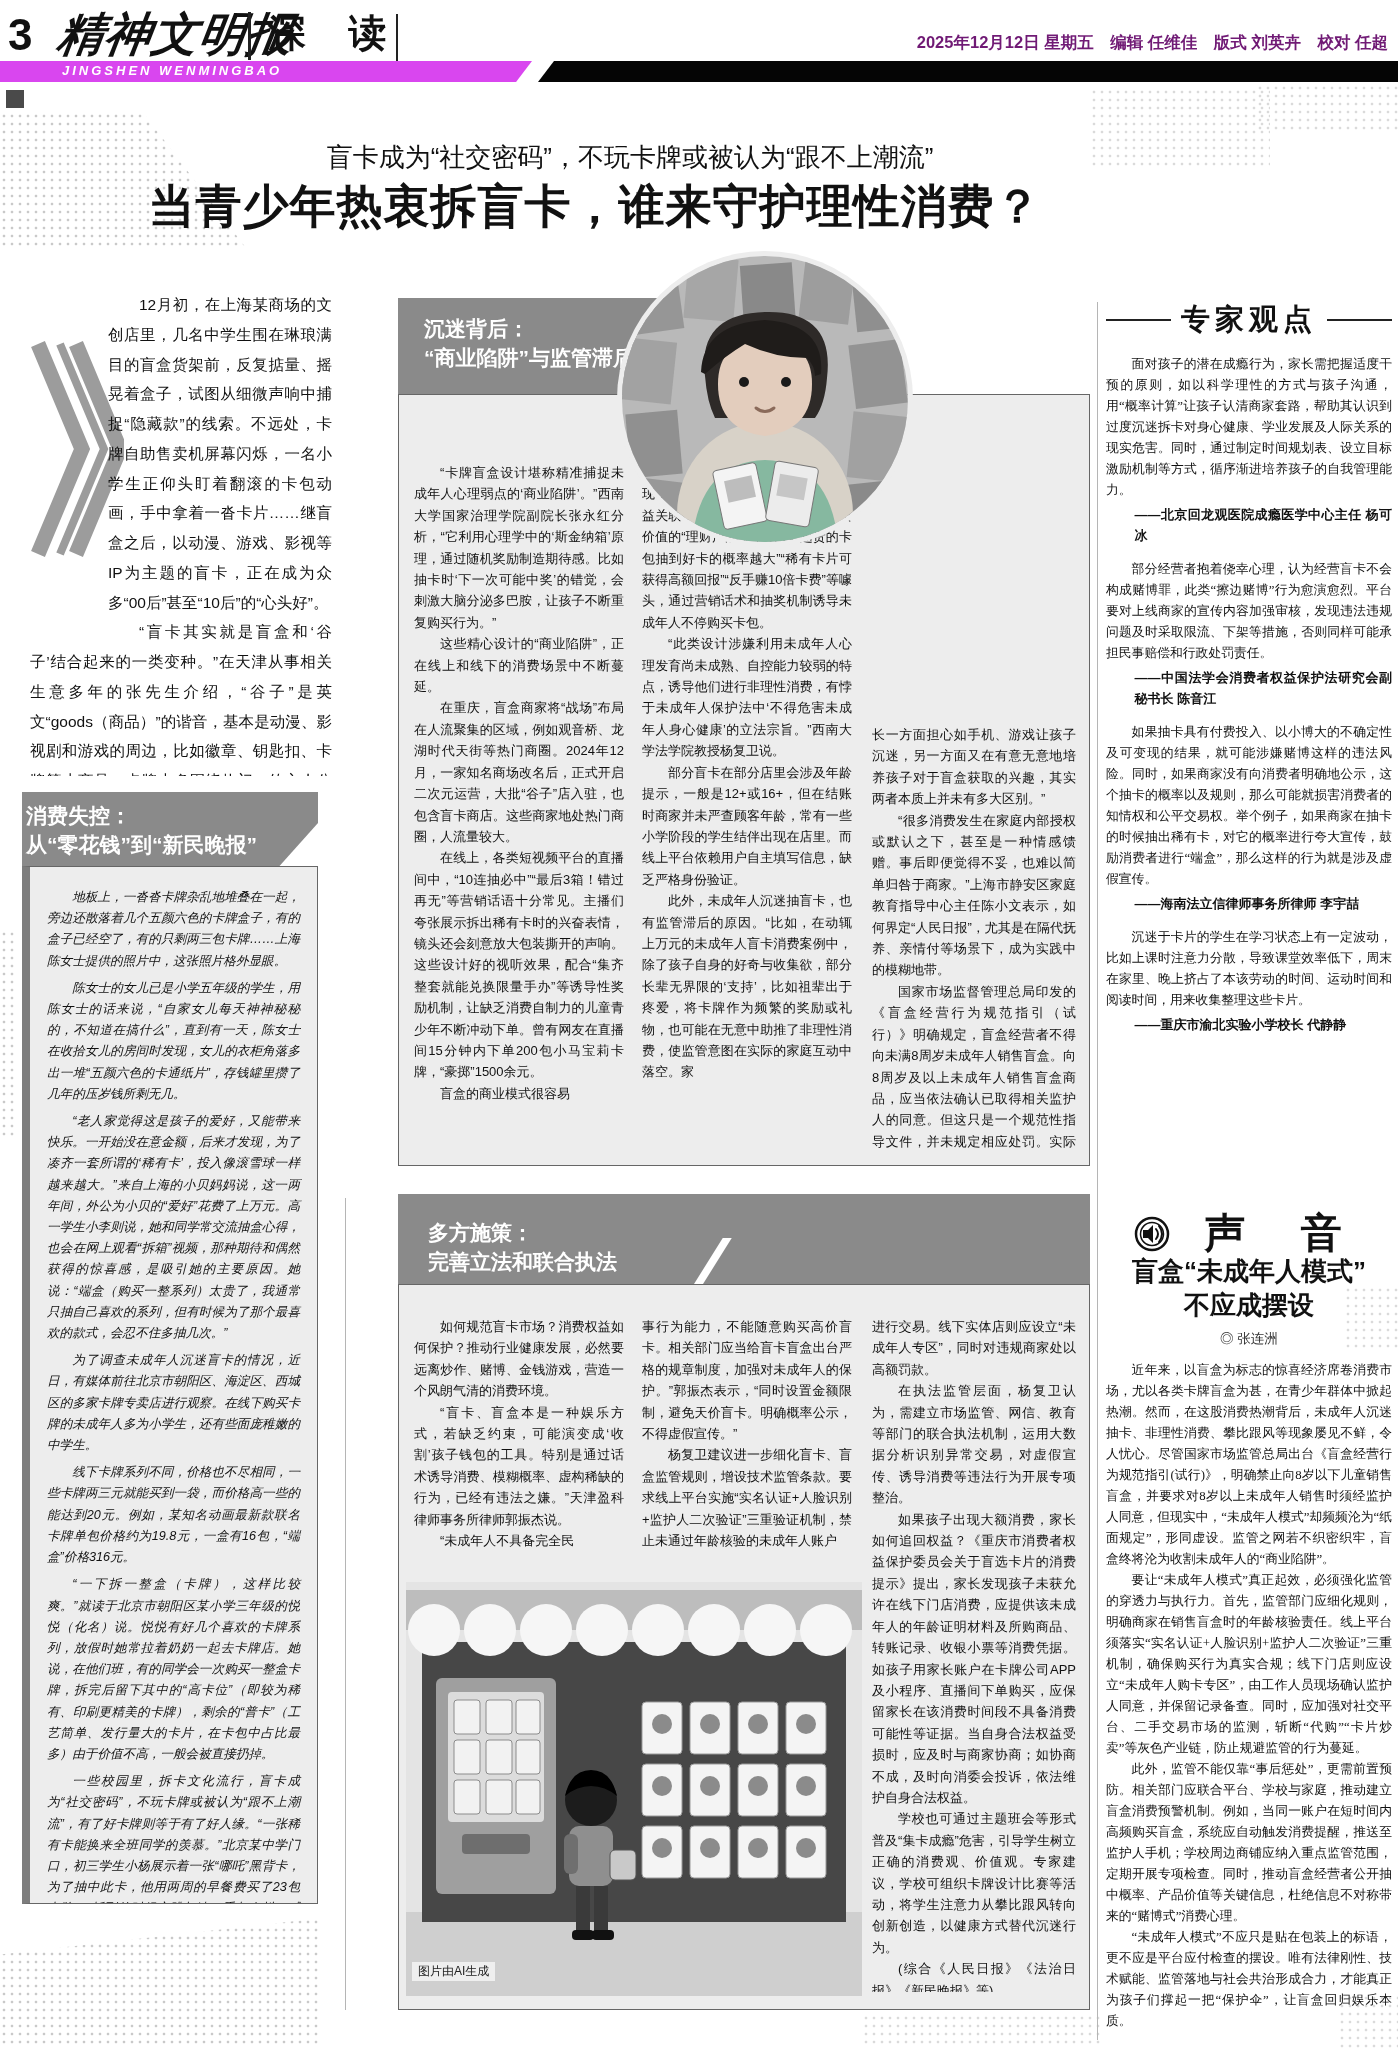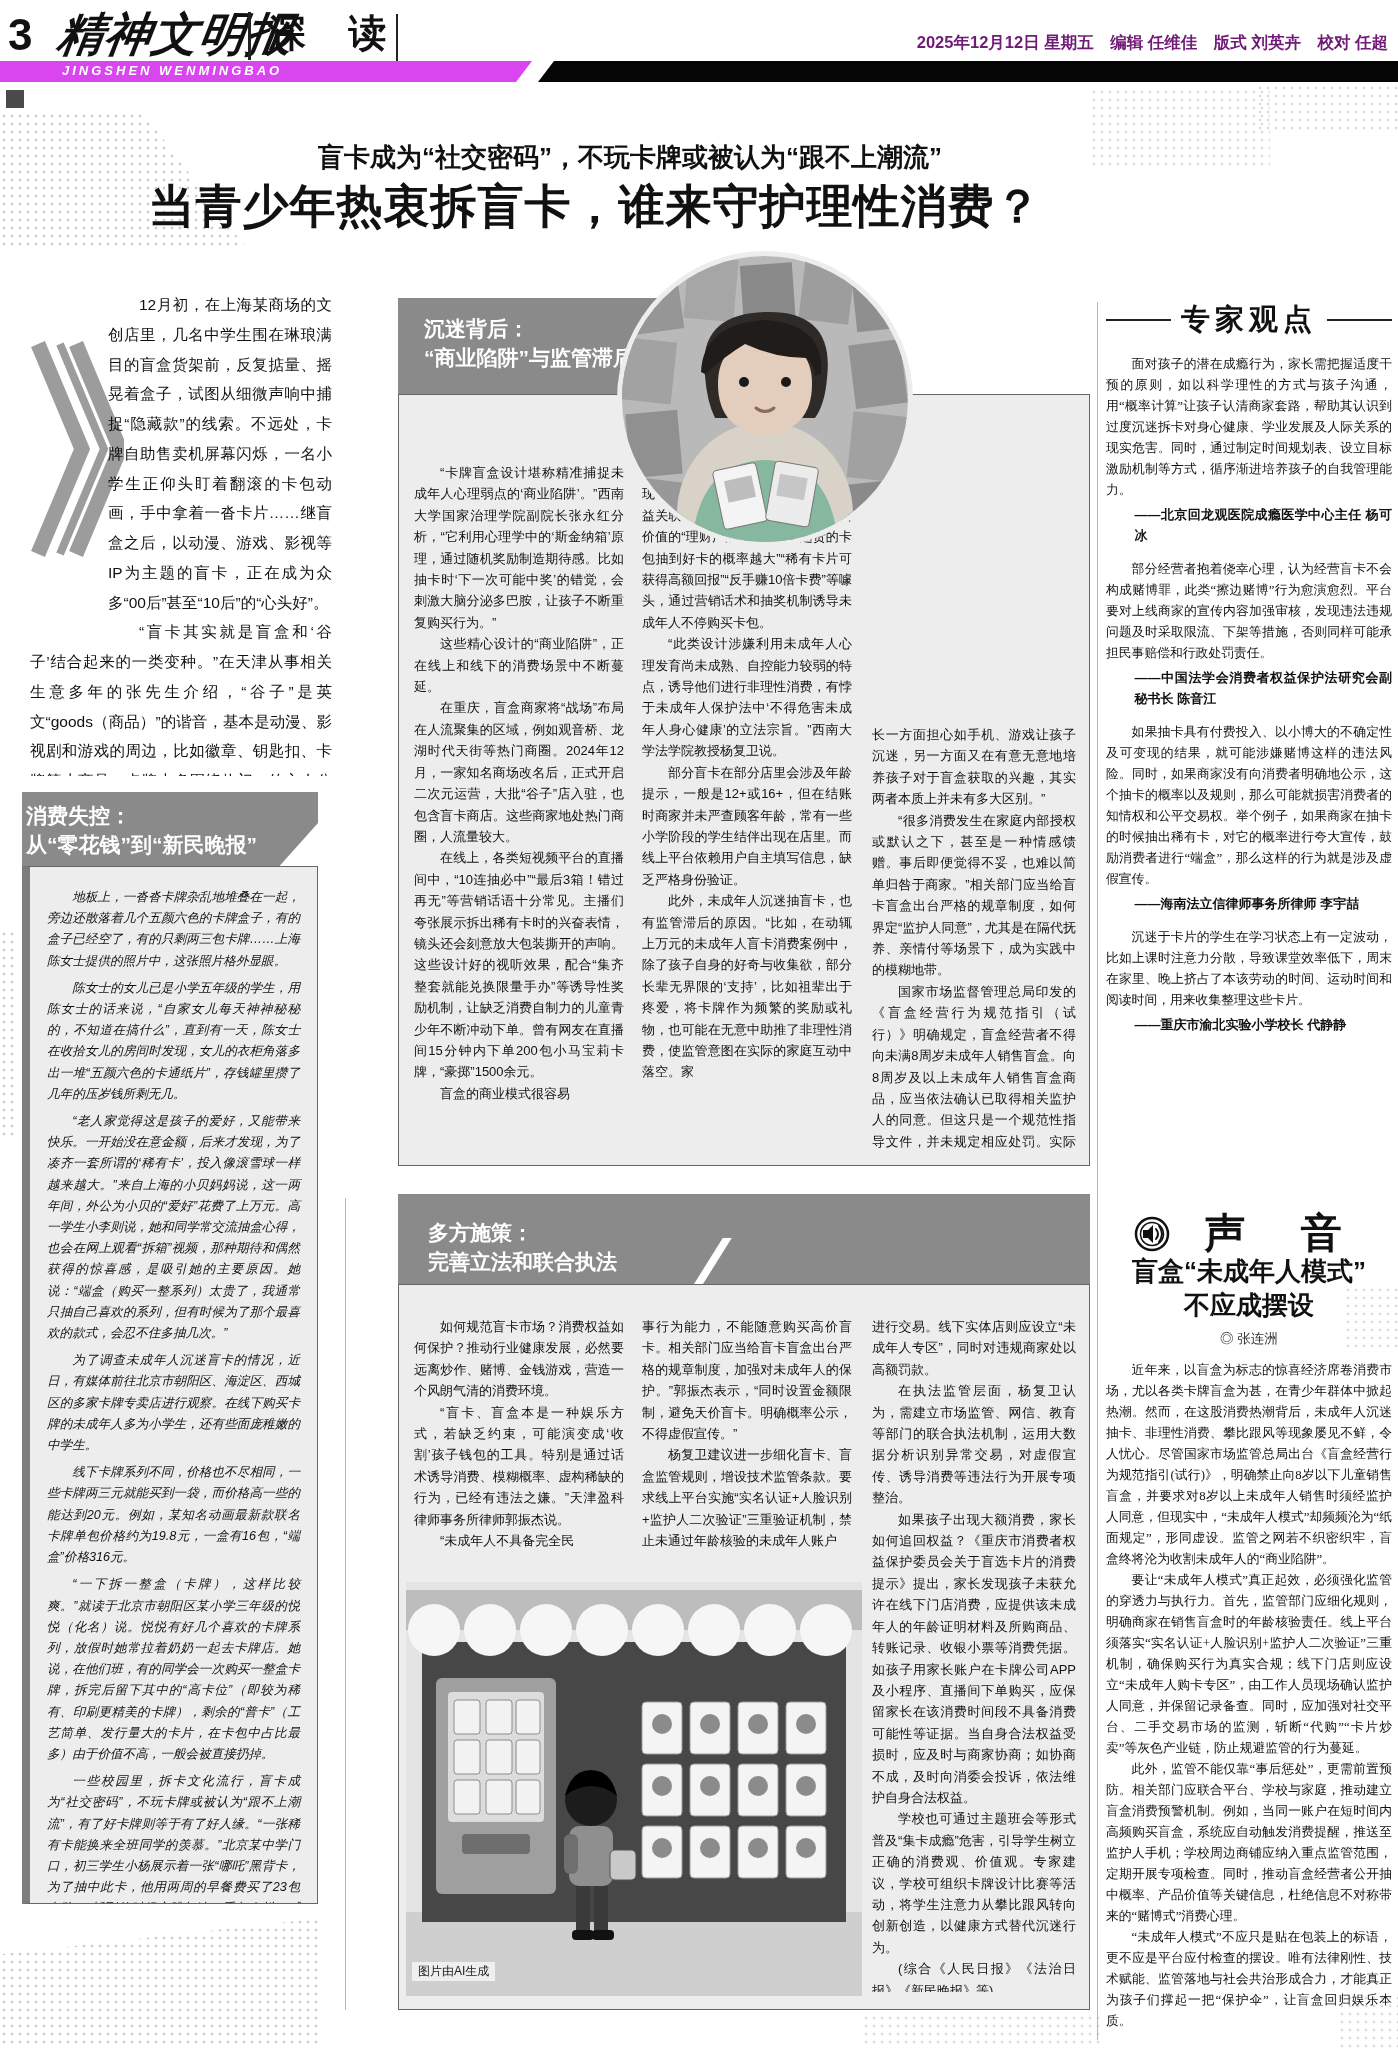--- a/index.html
+++ b/index.html
@@ -15,21 +15,21 @@
   .vbar{width:3px;background:#222;}
   #section-title{left:268px;top:8px;font-size:38px;font-weight:900;letter-spacing:16px;}
   #dateline{left:700px;top:32px;width:688px;text-align:right;font-size:16.5px;font-weight:700;color:#701a75;}
   #strip-gray{left:0;top:61px;width:532px;height:21px;background:#d946ef;
               clip-path:polygon(0 0,100% 0,97% 100%,0 100%);}
   #strip-gray span{position:absolute;left:62px;top:2px;color:#fff;font-style:italic;font-weight:900;
                    font-size:13px;letter-spacing:3px;}
   #strip-black{left:538px;top:61px;width:860px;height:21px;background:#050505;
                clip-path:polygon(16px 0,100% 0,100% 100%,0 100%);}
   
-  #kicker{left:160px;top:140px;width:940px;text-align:center;font-size:26px;font-weight:700;}
+  #kicker{left:160px;top:140px;width:940px;text-align:center;font-size:26px;font-weight:400;}
   #main-title{left:88px;top:176px;width:1014px;text-align:center;font-size:46px;font-weight:900;letter-spacing:1px;}
   
   #lead{left:30px;top:290px;width:302px;height:486px;font-size:15.5px;line-height:1.92;
         text-align:justify;overflow:hidden;}
   #lead .spacer{float:left;width:78px;height:334px;}
   #lead p{margin:0;text-indent:2em;}
   #chevron{left:30px;top:336px;}
   
   .sec-head{background:#8a8a8a;color:#fff;font-weight:800;}
   .sec-head .l1,.sec-head .l2{display:block;line-height:29px;}
@@ -147,21 +147,21 @@
     <p>盲盒的商业模式很容易</p>
   </div>
   <div class="abs colu" style="left:642px;top:462px;width:210px;height:692px;">
     <p class="no-indent">“套牢”小消费者。媒体在调查中发现，部分盲卡评级机构与厂商形成利益关联，将普通卡片包装成具有投资价值的“理财产品”。商家以“越贵的卡包抽到好卡的概率越大”“稀有卡片可获得高额回报”“反手赚10倍卡费”等噱头，通过营销话术和抽奖机制诱导未成年人不停购买卡包。</p>
     <p>“此类设计涉嫌利用未成年人心理发育尚未成熟、自控能力较弱的特点，诱导他们进行非理性消费，有悖于未成年人保护法中‘不得危害未成年人身心健康’的立法宗旨。”西南大学法学院教授杨复卫说。</p>
     <p>部分盲卡在部分店里会涉及年龄提示，一般是12+或16+，但在结账时商家并未严查顾客年龄，常有一些小学阶段的学生结伴出现在店里。而线上平台依赖用户自主填写信息，缺乏严格身份验证。</p>
     <p>此外，未成年人沉迷抽盲卡，也有监管滞后的原因。“比如，在动辄上万元的未成年人盲卡消费案例中，除了孩子自身的好奇与收集欲，部分长辈无界限的‘支持’，比如祖辈出于疼爱，将卡牌作为频繁的奖励或礼物，也可能在无意中助推了非理性消费，使监管意图在实际的家庭互动中落空。家</p>
   </div>
   <div class="abs colu" style="left:872px;top:724px;width:204px;height:428px;">
     <p class="no-indent">长一方面担心如手机、游戏让孩子沉迷，另一方面又在有意无意地培养孩子对于盲盒获取的兴趣，其实两者本质上并未有多大区别。”</p>
-    <p>“很多消费发生在家庭内部授权或默认之下，甚至是一种情感馈赠。事后即便觉得不妥，也难以简单归咎于商家。”相关部门应当给盲卡盲盒出台严格的规章制度，如何界定“监护人同意”，尤其是在隔代抚养、亲情付等场景下，成为实践中的模糊地带。</p>
+    <p>“很多消费发生在家庭内部授权或默认之下，甚至是一种情感馈赠。事后即便觉得不妥，也难以简单归咎于商家。”上海市静安区家庭教育指导中心主任陈小文表示，如何界定“人民日报”，尤其是在隔代抚养、亲情付等场景下，成为实践中的模糊地带。</p>
     <p>国家市场监督管理总局印发的《盲盒经营行为规范指引（试行）》明确规定，盲盒经营者不得向未满8周岁未成年人销售盲盒。向8周岁及以上未成年人销售盲盒商品，应当依法确认已取得相关监护人的同意。但这只是一个规范性指导文件，并未规定相应处罚。实际经营中很难落实身份核验。“我也不可能让人家给我看身份证，说白了只要不穿校服，看着别太小，我也就卖了。”张先生说。</p>
   </div>
 
   <div class="abs" id="photo">
     <svg width="286" height="286" viewBox="0 0 286 286">
       <rect width="286" height="286" fill="#b9b9b9"></rect>
       <g opacity="0.8">
         <rect x="6" y="10" width="52" height="66" fill="#8e8e8e" transform="rotate(-8 32 43)"></rect>
         <rect x="64" y="2" width="50" height="62" fill="#a2a2a2" transform="rotate(5 89 33)"></rect>
         <rect x="120" y="8" width="52" height="64" fill="#7d7d7d" transform="rotate(-4 146 40)"></rect>

